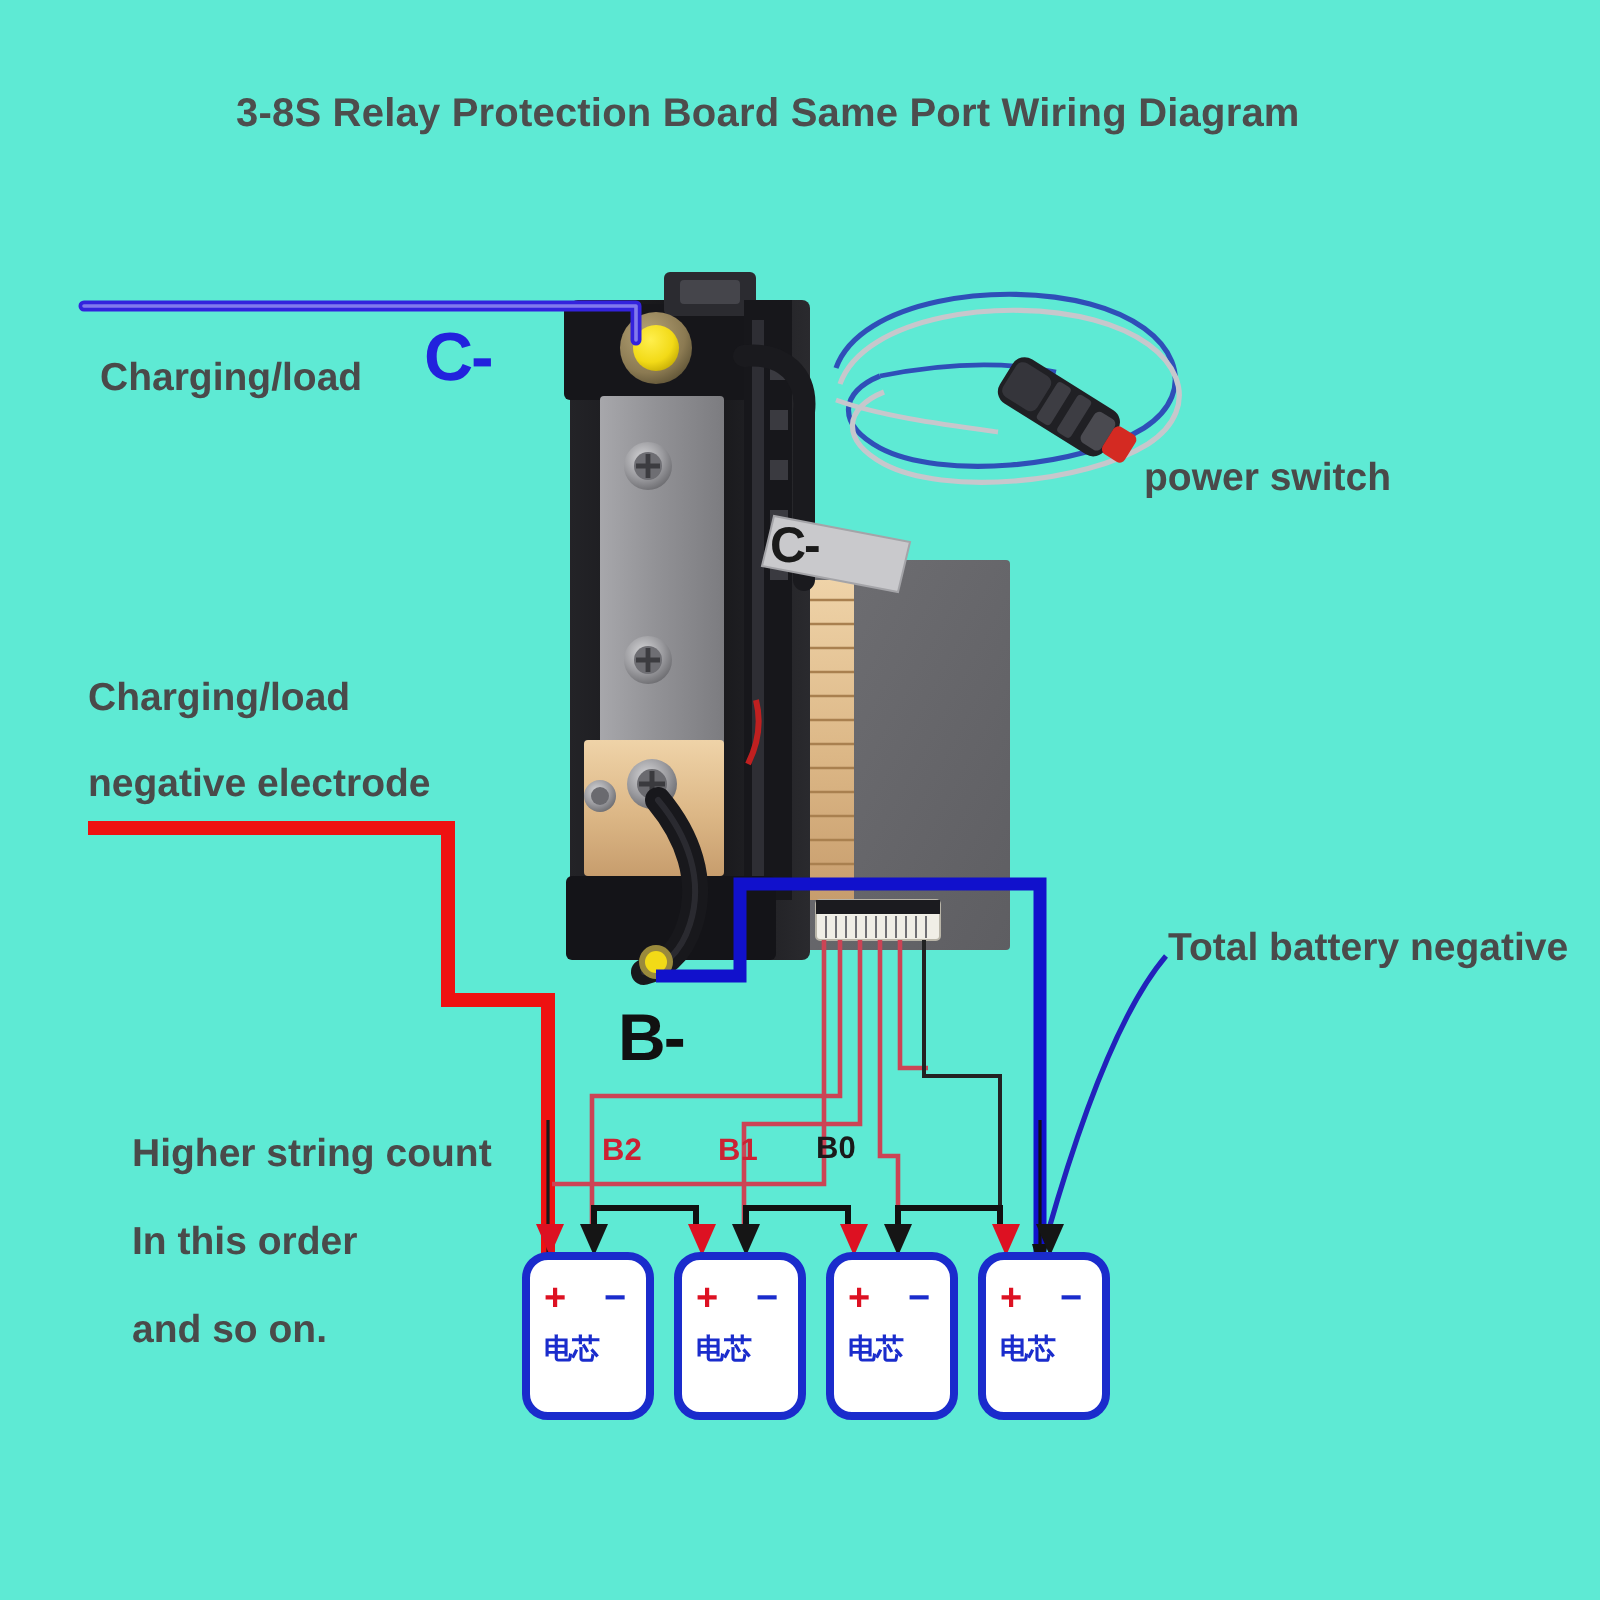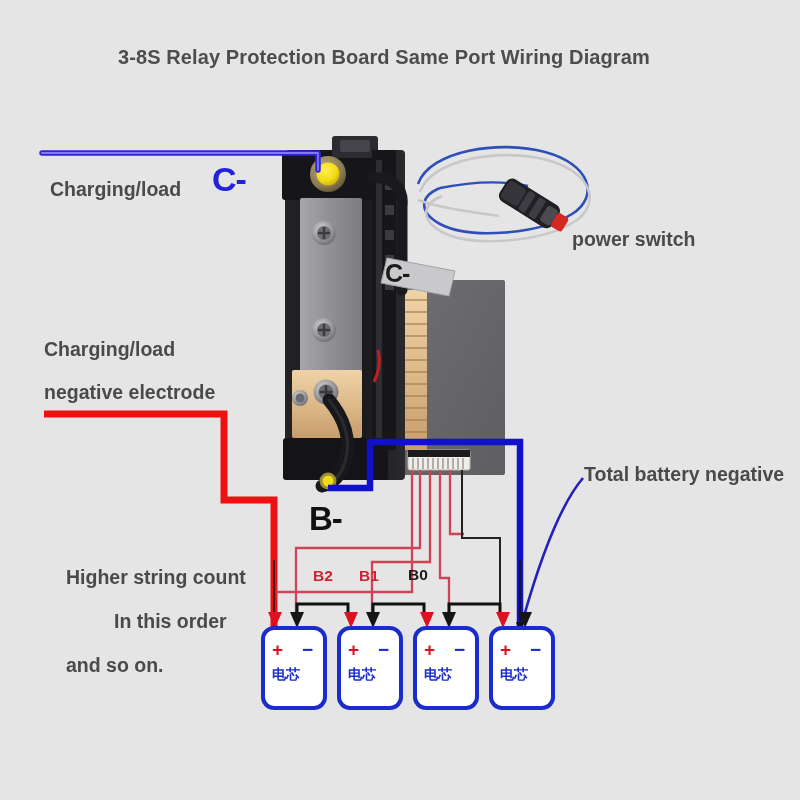--- a/index.html
+++ b/index.html
@@ -7,21 +7,21 @@
     padding: 0;
     background: #ffffff;
   }
   body {
     font-family: "Liberation Sans", sans-serif;
   }
   #stage {
     position: relative;
     width: 800px;
     height: 800px;
-    background: #e5e5e5;
+    background: #5eead4;
     overflow: hidden;
   }
   #svg-layer {
     position: absolute;
     left: 0;
     top: 0;
     width: 800px;
     height: 800px;
   }
   .txt {
@@ -43,21 +43,21 @@
     color: #4a4a4a;
     text-align: right;
   }
   #lbl-cl-neg-1 { left: 50px;  top: 178px; }
   #lbl-cl-neg-2 { left: 50px;  top: 222px; }
   #lbl-cl-pos-1 { left: 44px;  top: 338px; }
   #lbl-cl-pos-2 { left: 44px;  top: 381px; }
   #lbl-pwr-sw   { left: 572px; top: 228px; }
   #lbl-tot-neg  { left: 584px; top: 463px; }
   #lbl-ord-1    { left: 66px;  top: 566px; }
-  #lbl-ord-2    { left: 66px;  top: 610px; margin-left: 48px; }
+  #lbl-ord-2    { left: 66px;  top: 610px; }
   #lbl-ord-3    { left: 66px;  top: 654px; }
 
   #mark-c-blue {
     left: 212px;
     top: 160px;
     font-size: 34px;
     font-weight: bold;
     color: #2222dd;
     letter-spacing: -1px;
   }
@@ -77,21 +77,21 @@
     font-weight: bold;
     color: #1a1a1a;
     letter-spacing: -1px;
     z-index: 40;
   }
 
   .bal-lbl {
     font-size: 15.5px;
     font-weight: bold;
   }
-  #bal-b2 { left: 301px; top: 567px; color: #cc2233; margin-left: 12px; }
+  #bal-b2 { left: 301px; top: 567px; color: #cc2233; }
   #bal-b1 { left: 359px; top: 567px; color: #cc2233; text-align: center; }
   #bal-b0 { left: 408px; top: 566px; color: #1a1a1a; }
 
   .cell-label {
     position: absolute;
     font-size: 14px;
     font-weight: bold;
     color: #1a2ccc;
     font-family: "DejaVu Sans", sans-serif;
   }

